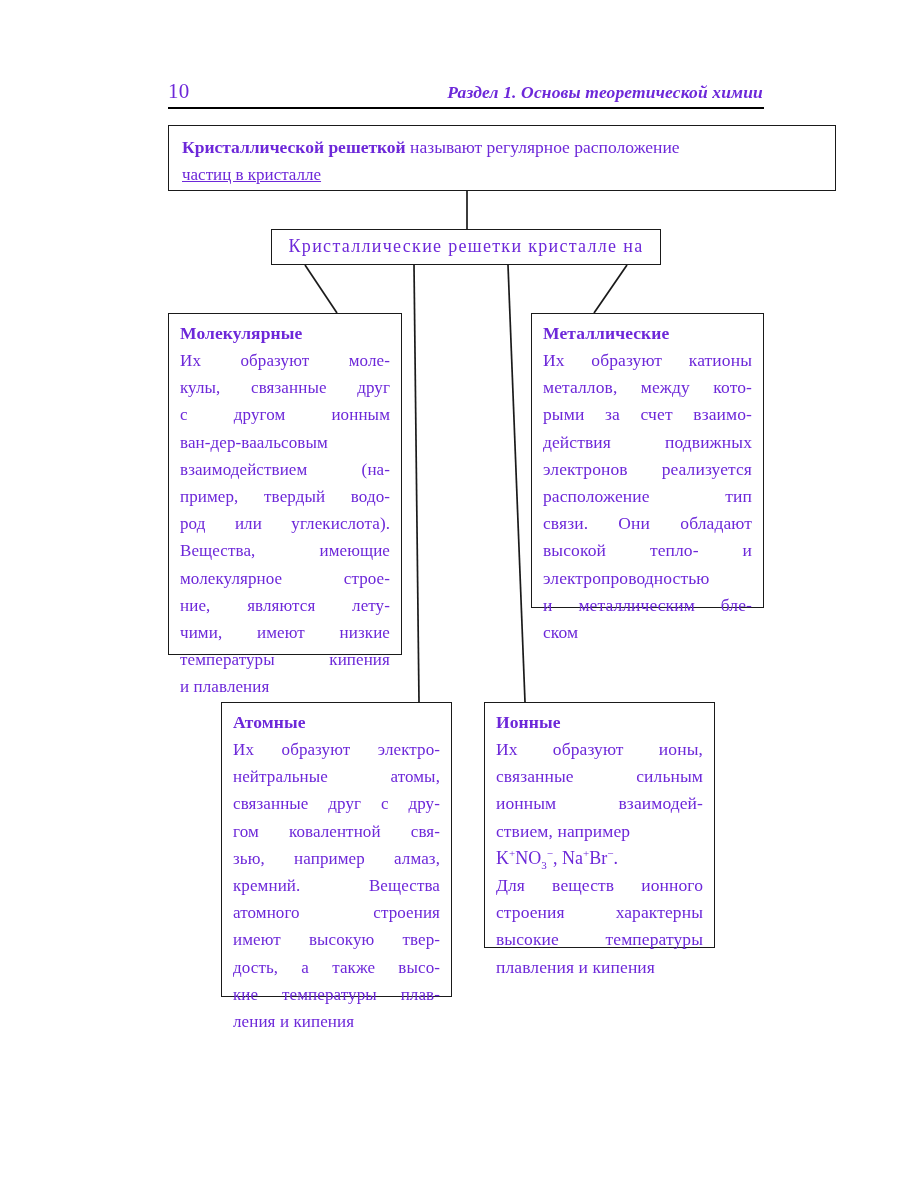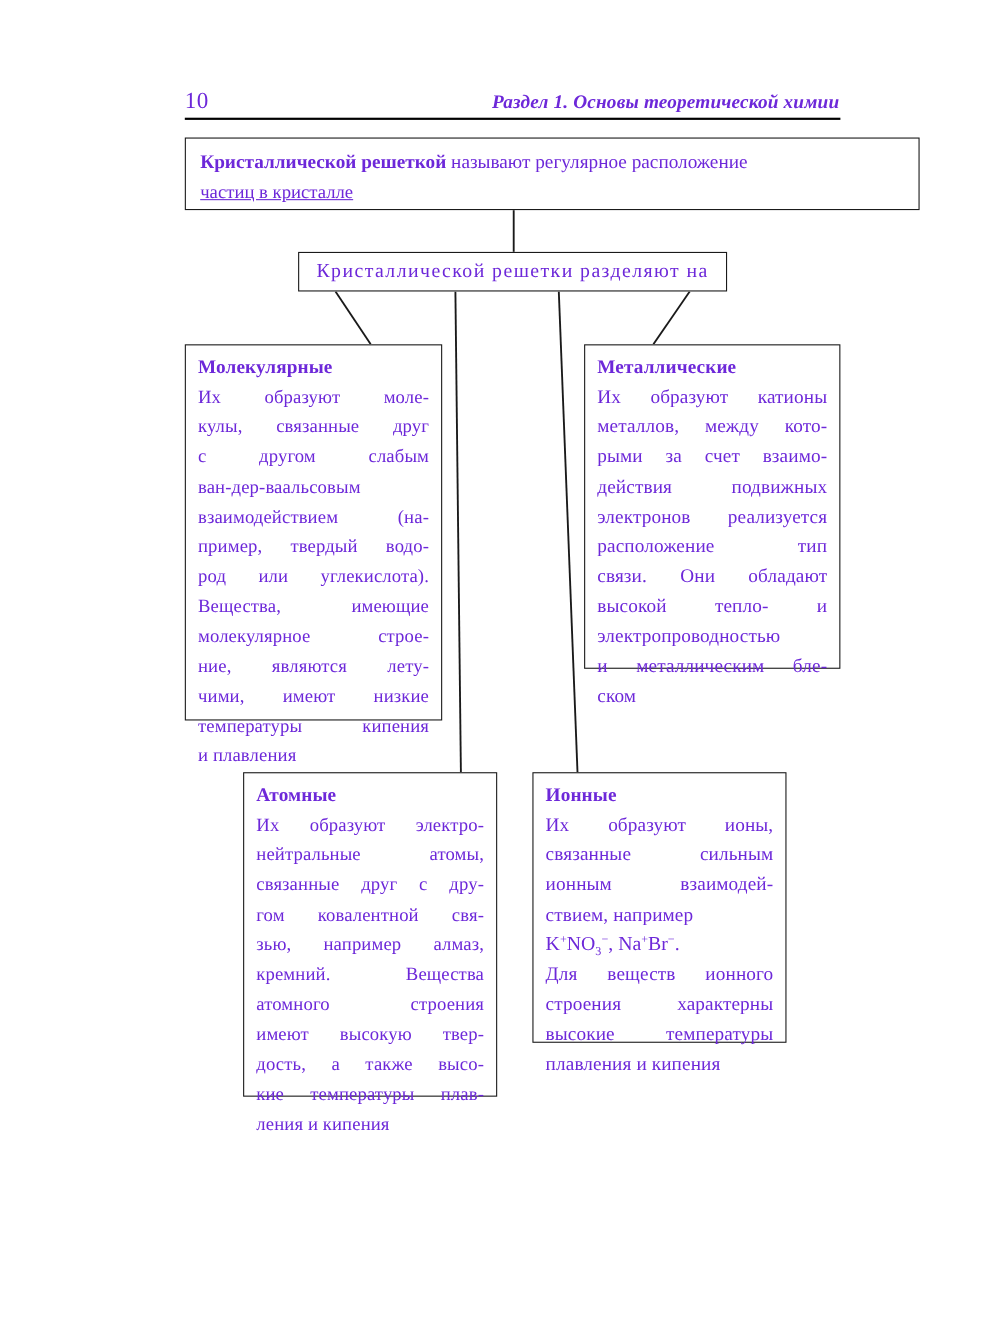--- a/index.html
+++ b/index.html
@@ -199,30 +199,30 @@
   </svg>
 
   <div class="box" id="box-definition">
     <div class="box-inner">
       <div class="line1"><b>Кристаллической решеткой</b><span> называют регулярное расположение</span></div>
       <div class="line2">частиц в кристалле</div>
     </div>
   </div>
 
   <div class="box" id="box-split">
-    <div class="split-label">Кристаллической решетки разделяют на</div>
+    <div class="split-label">Кристаллические решетки кристалле на</div>
   </div>
 
   <div class="box" id="box-molecular">
     <div class="box-inner">
       <div class="b-title">Молекулярные</div>
       <div class="b-text just">
           <span class="ln">Их образуют моле-</span>
           <span class="ln">кулы, связанные друг</span>
-          <span class="ln">с другом слабым</span>
+          <span class="ln">с другом ионным</span>
           <span class="ln">ван-дер-ваальсовым</span>
           <span class="ln">взаимодействием (на-</span>
           <span class="ln">пример, твердый водо-</span>
           <span class="ln">род или углекислота).</span>
           <span class="ln">Вещества, имеющие</span>
           <span class="ln">молекулярное строе-</span>
           <span class="ln">ние, являются лету-</span>
           <span class="ln">чими, имеют низкие</span>
           <span class="ln">температуры кипения</span>
           <span class="ln" style="text-align-last: left;">и плавления</span>

